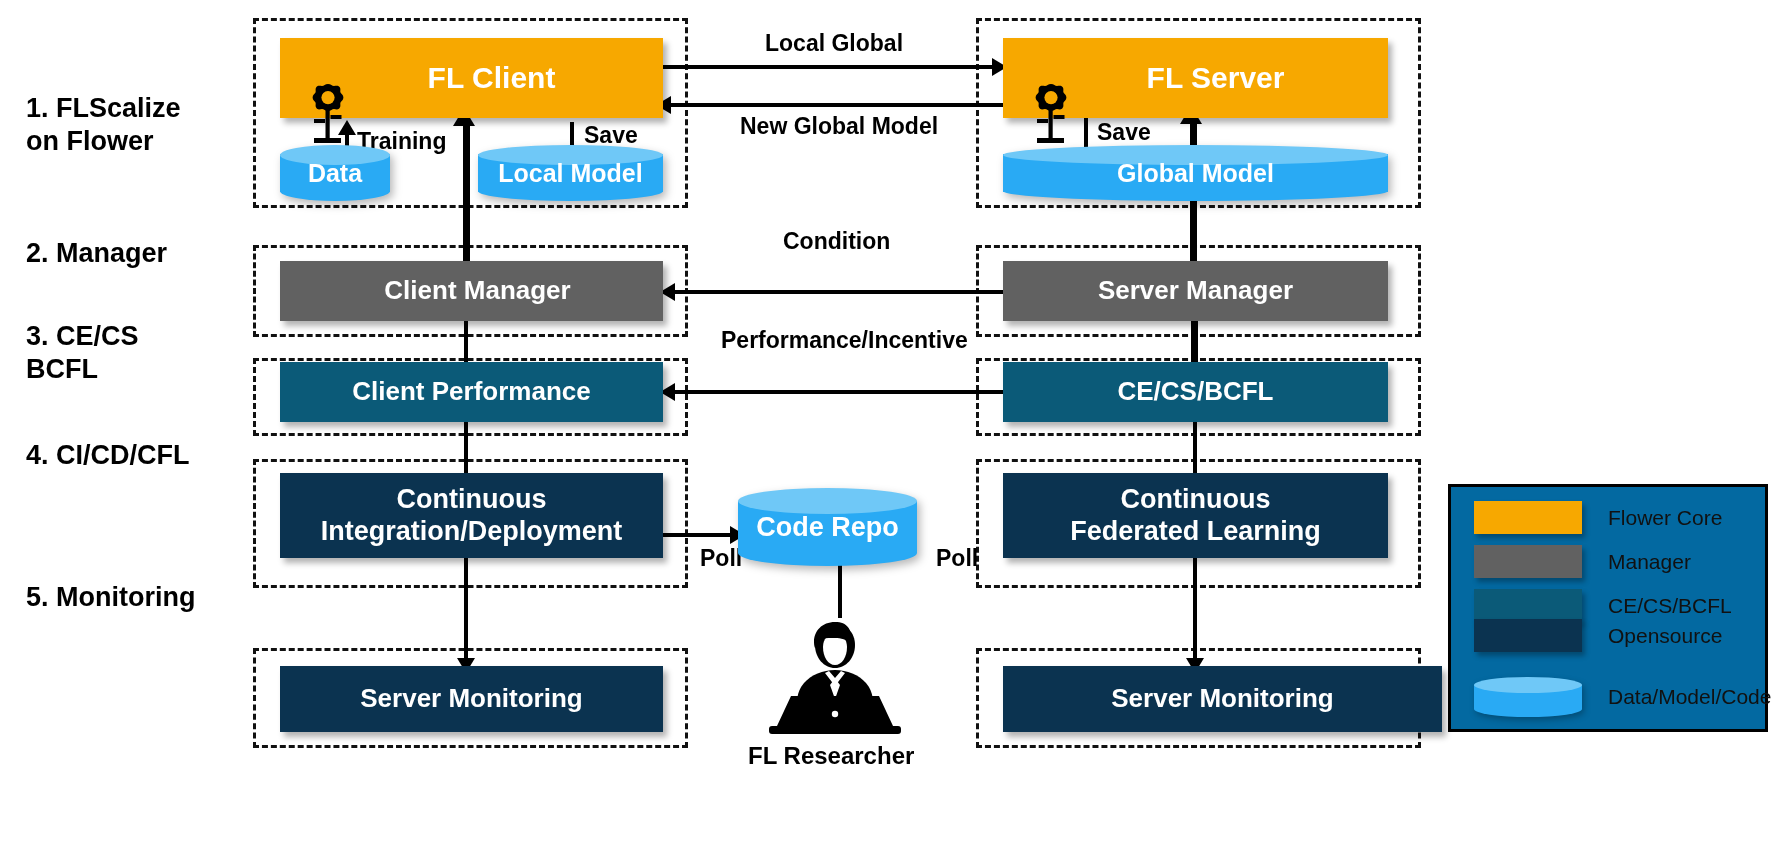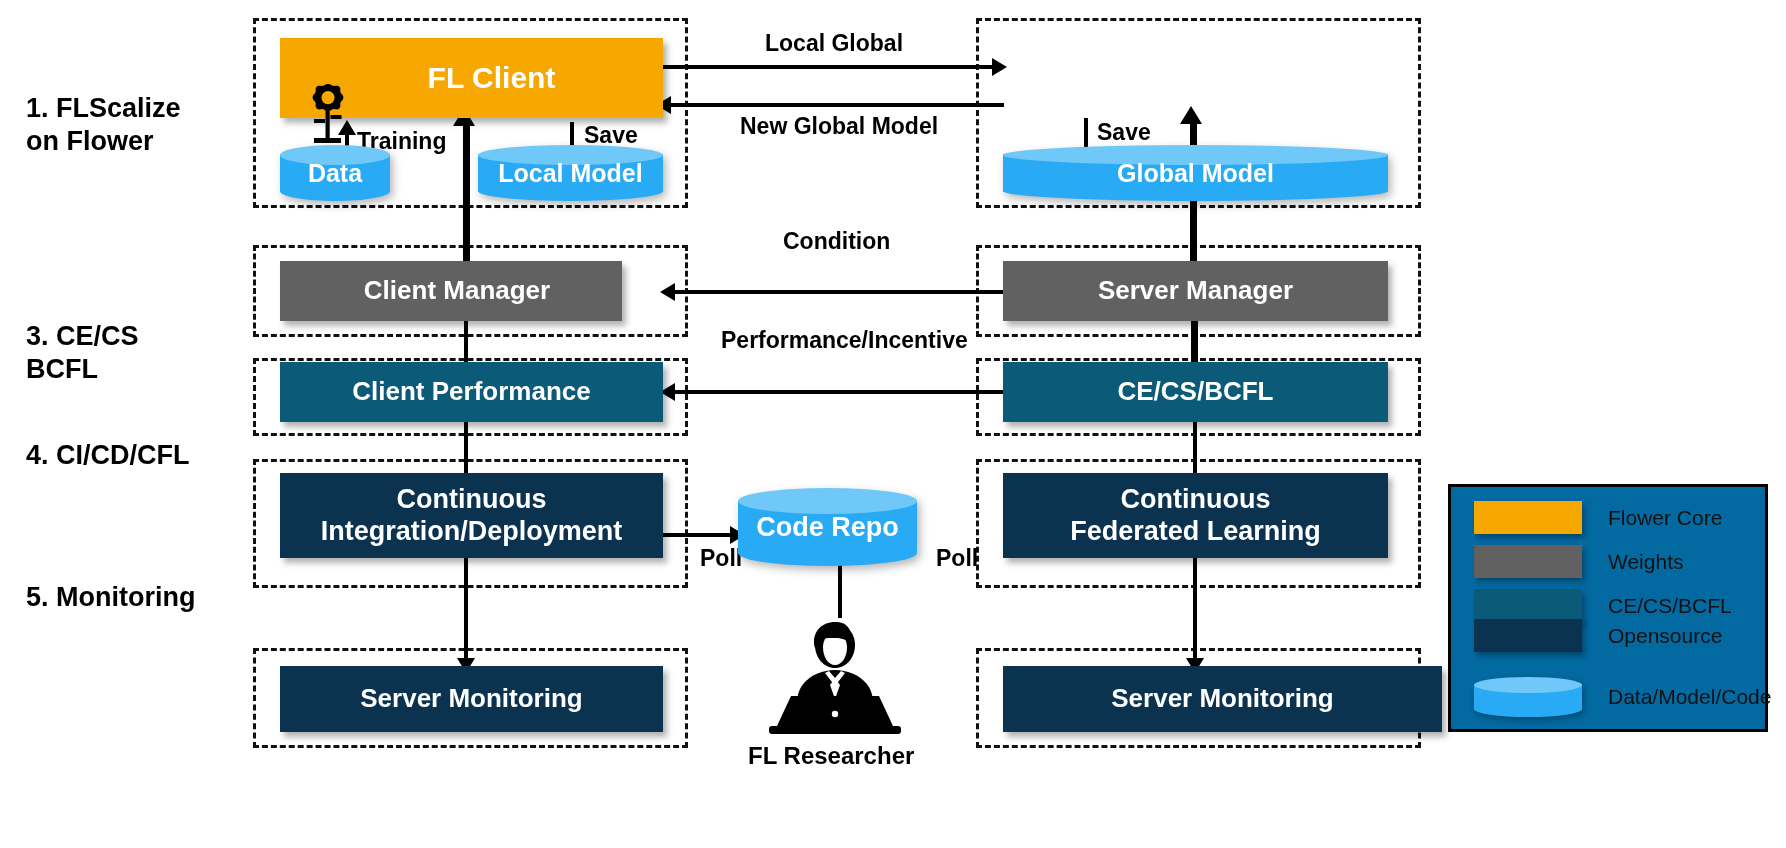--- a/index.html
+++ b/index.html
@@ -131,20 +131,21 @@
   }
   .flowericon{position:absolute;}
 </style>
 </head>
 <body>
 
 <div id="stage">
 
   <div class="rowlabel" style="left:26px;top:92px;width:215px;">1. FLScalize
     on Flower</div>
+  <div class="rowlabel" style="left:26px;top:237px;width:215px;">2. Manager</div>
   <div class="rowlabel" style="left:26px;top:320px;width:215px;">3. CE/CS
      BCFL</div>
   <div class="rowlabel" style="left:26px;top:439px;width:215px;">4. CI/CD/CFL</div>
   <div class="rowlabel" style="left:26px;top:581px;width:215px;">5. Monitoring</div>
 
   <div class="dashgroup" style="left:253px;top:18px;width:435px;height:190px;"></div>
   <div class="dashgroup" style="left:253px;top:245px;width:435px;height:92px;"></div>
   <div class="dashgroup" style="left:253px;top:358px;width:435px;height:78px;"></div>
   <div class="dashgroup" style="left:253px;top:459px;width:435px;height:129px;"></div>
   <div class="dashgroup" style="left:253px;top:648px;width:435px;height:100px;"></div>
@@ -239,37 +240,52 @@
     <div class="clabel">Data</div>
   </div>
 
   <div class="cyl" style="left:478px;top:145px;width:185px;height:56px;">
     <div class="bottom"></div>
     <div class="body"></div>
     <div class="top"></div>
     <div class="clabel">Local Model</div>
   </div>
 
-  <div class="box manager" style="left:280px;top:261px;width:342px;height:60px;padding-left:12px;">
+  <div class="box manager" style="left:280px;top:261px;width:383px;height:60px;padding-left:12px;">
     <span>Client Manager</span>
   </div>
 
   <div class="box cecs" style="left:280px;top:362px;width:383px;height:60px;">
     <span>Client Performance</span>
   </div>
 
   <div class="box oss" style="left:280px;top:473px;width:383px;height:85px;font-size:27px;">
     <span>Continuous
 Integration/Deployment</span>
   </div>
 
   <div class="box oss" style="left:280px;top:666px;width:383px;height:66px;">
     <span>Server Monitoring</span>
   </div>
 
+  <div class="box flower" style="left:1003px;top:38px;width:385px;height:80px;font-size:30px;">
+    <span class="flowericon" style="left:24px;top:8px;">
+      <svg width="48" height="64" viewBox="0 0 48 64" aria-hidden="true">
+        <g fill="#000">
+          <path d="M24 3c3 0 4 2 6 2s4-1 5.6 1.1c1.6 2.1.2 3.9.9 5.5.7 1.6 2.9 2.2 2.9 5s-2.2 3.4-2.9 5c-.7 1.6.7 3.4-.9 5.5-1.6 2.1-3.6 1-5.6 1s-3 2-6 2-4-2-6-2-4 1.1-5.6-1c-1.6-2.1-.2-3.9-.9-5.5-.7-1.6-2.9-2.2-2.9-5s2.2-3.4 2.9-5c.7-1.6-.7-3.4.9-5.5C13.9 4 15.9 5 18 5s3-2 6-2z"></path>
+          <circle cx="24" cy="16.6" r="6.6" fill="#F7A800"></circle>
+          <rect x="21.5" y="24" width="4.2" height="33"></rect>
+          <rect x="10" y="38" width="11" height="4"></rect>
+          <rect x="26.5" y="34" width="11" height="4"></rect>
+          <rect x="10" y="57" width="27" height="5"></rect>
+        </g>
+      </svg>
+    </span>
+    <span>FL Server</span>
+  </div>
 
   <div class="cyl" style="left:1003px;top:145px;width:385px;height:56px;">
     <div class="bottom"></div>
     <div class="body"></div>
     <div class="top"></div>
     <div class="clabel">Global Model</div>
   </div>
 
   <div class="box manager" style="left:1003px;top:261px;width:385px;height:60px;">
     <span>Server Manager</span>
@@ -319,21 +335,21 @@
 
   <div id="legend" style="left:1448px;top:484px;width:320px;height:248px;">
 
     <div class="legrow" style="left:23px;top:14px;">
       <span class="legswatch" style="background:#F7A800;"></span>
       <span class="legtext">Flower Core</span>
     </div>
 
     <div class="legrow" style="left:23px;top:58px;">
       <span class="legswatch" style="background:#616161;"></span>
-      <span class="legtext">Weights</span>
+      <span class="legtext">Manager</span>
     </div>
 
     <div class="legrow" style="left:23px;top:102px;">
       <span class="legswatch" style="background:#0B5A78;"></span>
       <span class="legtext">CE/CS/BCFL</span>
     </div>
 
     <div class="legrow" style="left:23px;top:132px;">
       <span class="legswatch" style="background:#0B3350;"></span>
       <span class="legtext">Opensource</span>

